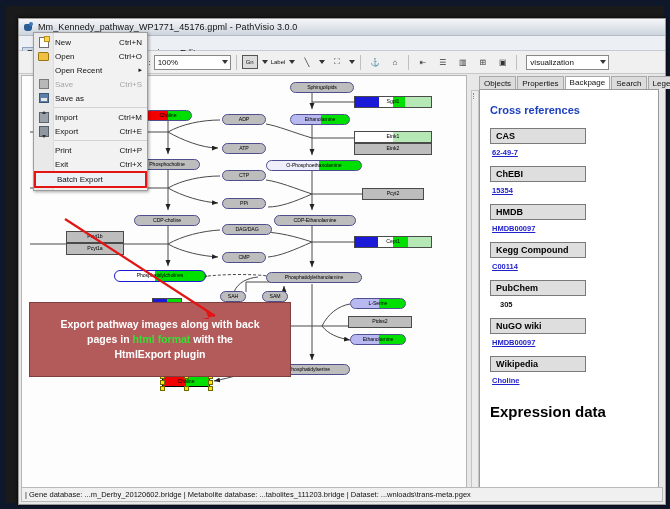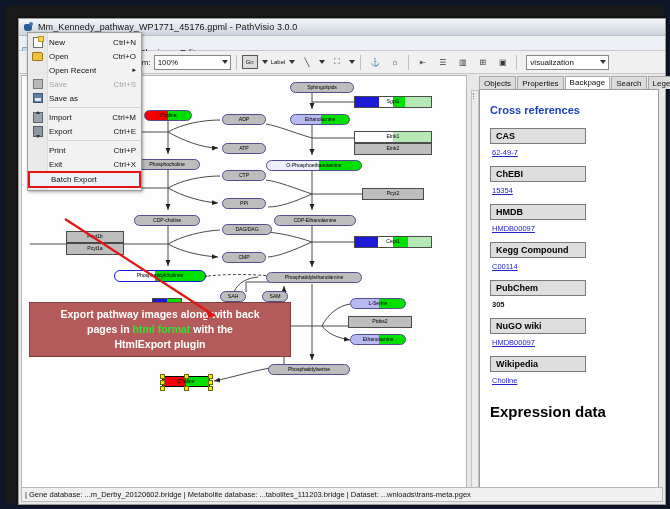--- a/index.html
+++ b/index.html
@@ -65,37 +65,37 @@
             background:#e8e8e8;}
   .tab{font-size:8px;padding:2px 4px 1px 4px;border:1px solid #a9a9a9;background:#dcdcdc;
        color:#111;line-height:9px;border-bottom:none;}
   .tab.sel{background:#fff;font-weight:normal;padding-top:1px;padding-bottom:2px;}
   #panel{position:absolute;left:10px;top:15px;width:178px;height:398px;background:#fff;
          border:1px solid #9a9a9a;overflow:hidden;}
   #panel-inner{padding:8px 8px 8px 10px;}
   .xref-title{color:#1b3fbf;font-size:11px;font-weight:bold;margin:6px 0 12px 0;}
   .xref-box{border:1px solid #7a7a7a;background:#dedede;font-size:9px;font-weight:bold;
             color:#000;padding:2px 5px;width:84px;margin-bottom:4px;}
-  .xref-link{color:#2222cc;font-size:7.5px;font-weight:normal;text-decoration:underline;
+  .xref-link{color:#2222cc;font-size:7.5px;font-weight:bold;text-decoration:underline;
              margin:0 0 9px 2px;display:block;}
-  .xref-plain{color:#111;font-size:7.5px;font-weight:bold;margin:0 0 9px 2px;display:block;}
+  .xref-plain{color:#111;font-size:7.5px;font-weight:bold;margin:0 0 9px 10px;display:block;}
   .expr-title{font-size:15px;font-weight:bold;color:#000;margin-top:18px;}
   
   .panel-handle{position:absolute;left:2px;top:16px;width:6px;height:396px;background:#ececec;
      border:1px solid #c4c4c4;}
   .panel-handle:before{content:"";position:absolute;left:1px;top:2px;width:2px;height:6px;
      border-left:1px dotted #888;}
 
   
   #statusbar{position:absolute;left:2px;bottom:2px;width:640px;height:13px;background:#f0f0f0;
      border:1px solid #b9b9b9;display:flex;align-items:center;}
   #status-text{font-size:7.5px;color:#111;padding-left:3px;white-space:nowrap;}
 
   
-  #filemenu{position:absolute;left:8px;top:13px;width:113px;background:#f2f2f2;
+  #filemenu{position:absolute;left:14px;top:13px;width:113px;background:#f2f2f2;
     border:1px solid #9d9d9d;z-index:50;box-shadow:1px 1px 3px rgba(0,0,0,.35);
     padding:2px 0;}
   #filemenu .gutter{position:absolute;left:0;top:0;width:19px;height:100%;background:#e9e9e9;
     border-right:1px solid #dcdcdc;}
   .mi{position:relative;height:14px;display:flex;align-items:center;font-size:8px;color:#111;
       z-index:2;}
   .mi .mi-ico{width:19px;display:flex;align-items:center;justify-content:center;}
   .mi .mi-lbl{flex:1;padding-left:2px;}
   .mi .mi-key{padding-right:5px;font-size:8px;color:#111;}
   .mi .mi-sub{padding-right:5px;font-size:7px;color:#111;}
@@ -120,21 +120,21 @@
   .node{position:absolute;box-sizing:border-box;display:flex;align-items:center;
         justify-content:center;font-size:5.2px;color:#000;text-align:center;line-height:1;
         letter-spacing:-0.1px;}
   .metab{border:1px solid #4f4f8f;border-radius:8px;background:#bdbdbd;}
   .gene{border:1.2px solid #4a4a4a;background:#bdbdbd;}
   .selhandles .hnd{position:absolute;width:3px;height:3px;background:#ffe600;border:1px solid #6b6b00;}
 
   
   #callout{position:absolute;background:#b35b5b;border:1px solid #7e3f3f;
      color:#fff;font-weight:bold;font-size:10.5px;text-align:center;line-height:15px;
-     padding:4px 6px;z-index:20;}
+     padding:14px 6px;z-index:20;}
   #callout .hl{color:#33e033;}
 
   
   #redarrow{position:absolute;z-index:30;pointer-events:none;}
 </style>
 </head>
 <body>
 
 <div id="root">
  <div id="frame">

